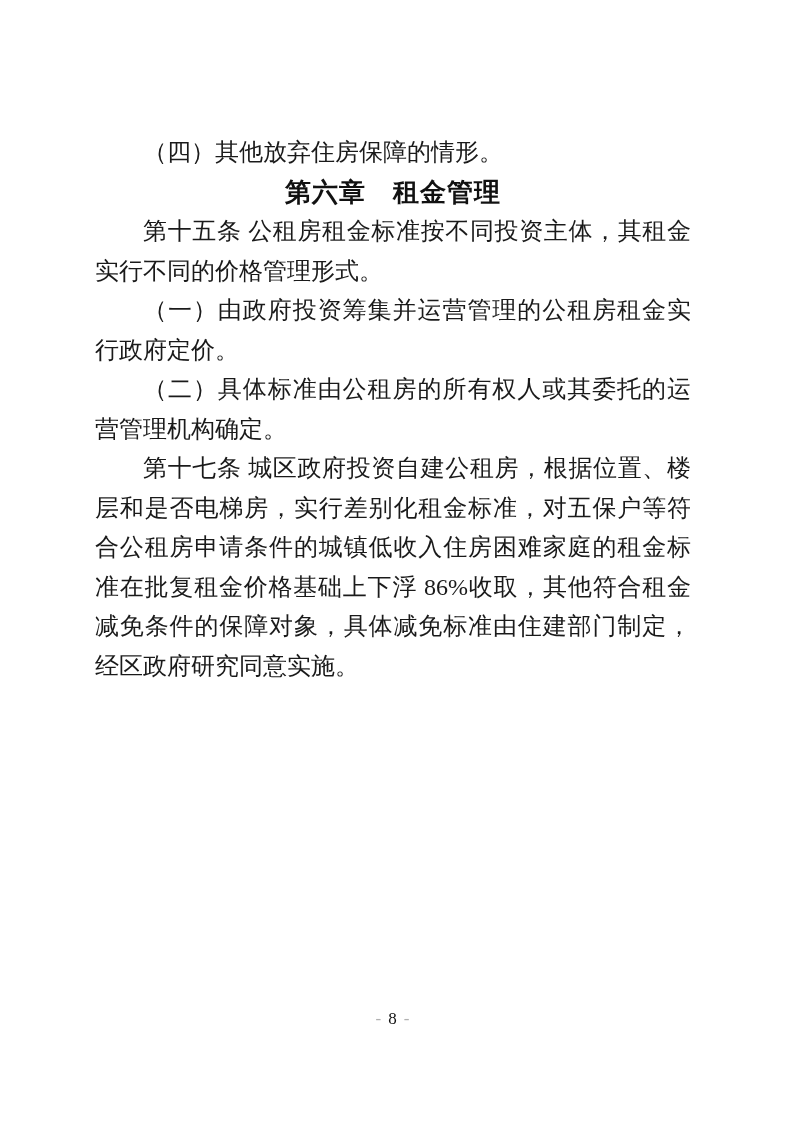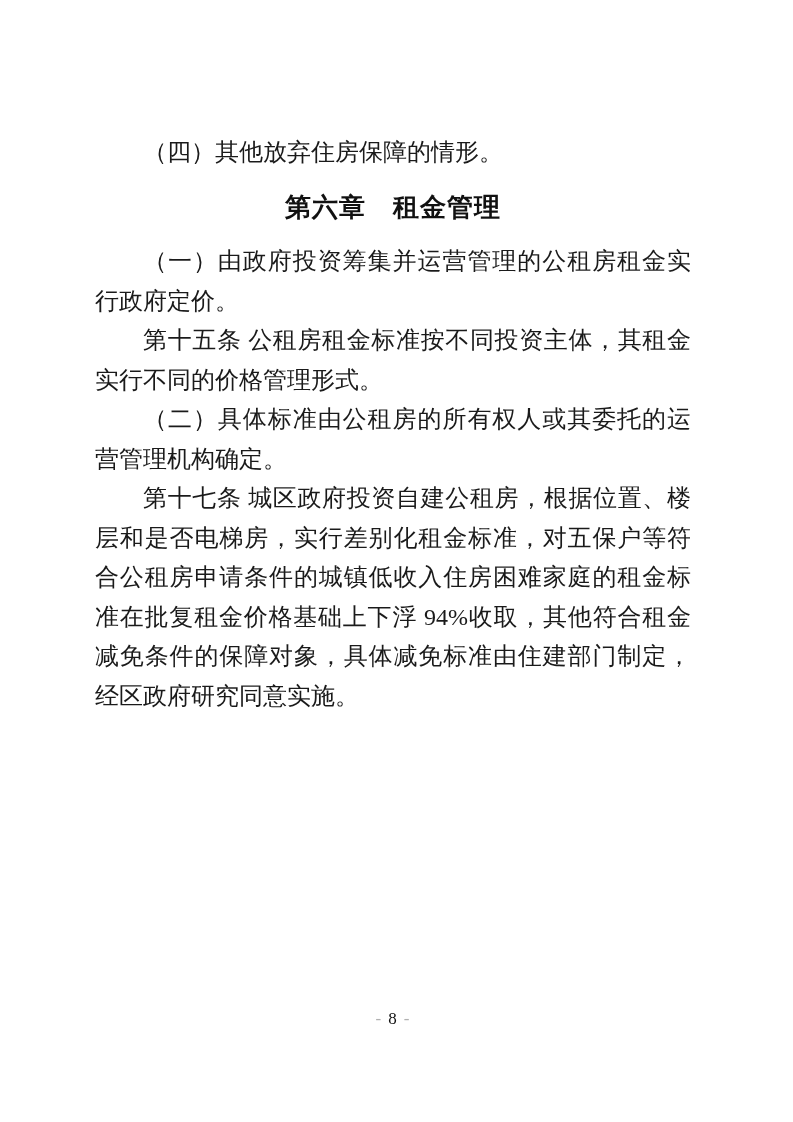--- a/index.html
+++ b/index.html
@@ -26,21 +26,21 @@
     margin: 0;
     font-size: 24px;
     line-height: 39.5px;
     text-align: justify;
     text-indent: 2em;
     font-family: "Liberation Serif", "DejaVu Serif", serif;
     color: #1a1a1a;
     word-break: break-all;
   }
   .heading {
-    margin: 15px;
+    margin: 0;
     font-size: 26px;
     line-height: 39.5px;
     font-weight: 700;
     text-align: center;
     text-indent: 0;
     letter-spacing: 1px;
     font-family: "Liberation Sans", "DejaVu Sans", sans-serif;
     color: #111111;
   }
   .footer {
@@ -65,28 +65,28 @@
 </head>
 <body>
 
 <div class="page">
 
   <div class="content">
     <p class="para">（四）其他放弃住房保障的情形。</p>
 
     <p class="para heading">第六章　租金管理</p>
 
+    <p class="para">第十五条 公租房租金标准按不同投资主体，其租金实行不同的价格管理形式。</p>
+
     <p class="para">（一）由政府投资筹集并运营管理的公租房租金实行政府定价。</p>
-
-    <p class="para">第十五条 公租房租金标准按不同投资主体，其租金实行不同的价格管理形式。</p>
 
     <p class="para">（二）具体标准由公租房的所有权人或其委托的运营管理机构确定。</p>
 
 
 
-    <p class="para">第十七条 城区政府投资自建公租房，根据位置、楼层和是否电梯房，实行差别化租金标准，对五保户等符合公租房申请条件的城镇低收入住房困难家庭的租金标准在批复租金价格基础上下浮 94%收取，其他符合租金减免条件的保障对象，具体减免标准由住建部门制定，经区政府研究同意实施。</p>
+    <p class="para">第十七条 城区政府投资自建公租房，根据位置、楼层和是否电梯房，实行差别化租金标准，对五保户等符合公租房申请条件的城镇低收入住房困难家庭的租金标准在批复租金价格基础上下浮 86%收取，其他符合租金减免条件的保障对象，具体减免标准由住建部门制定，经区政府研究同意实施。</p>
   </div>
 
   <div class="footer">
     <span class="dash">-</span><span class="num">8</span><span class="dash">-</span>
   </div>
 
 </div>
 
 </body></html>

